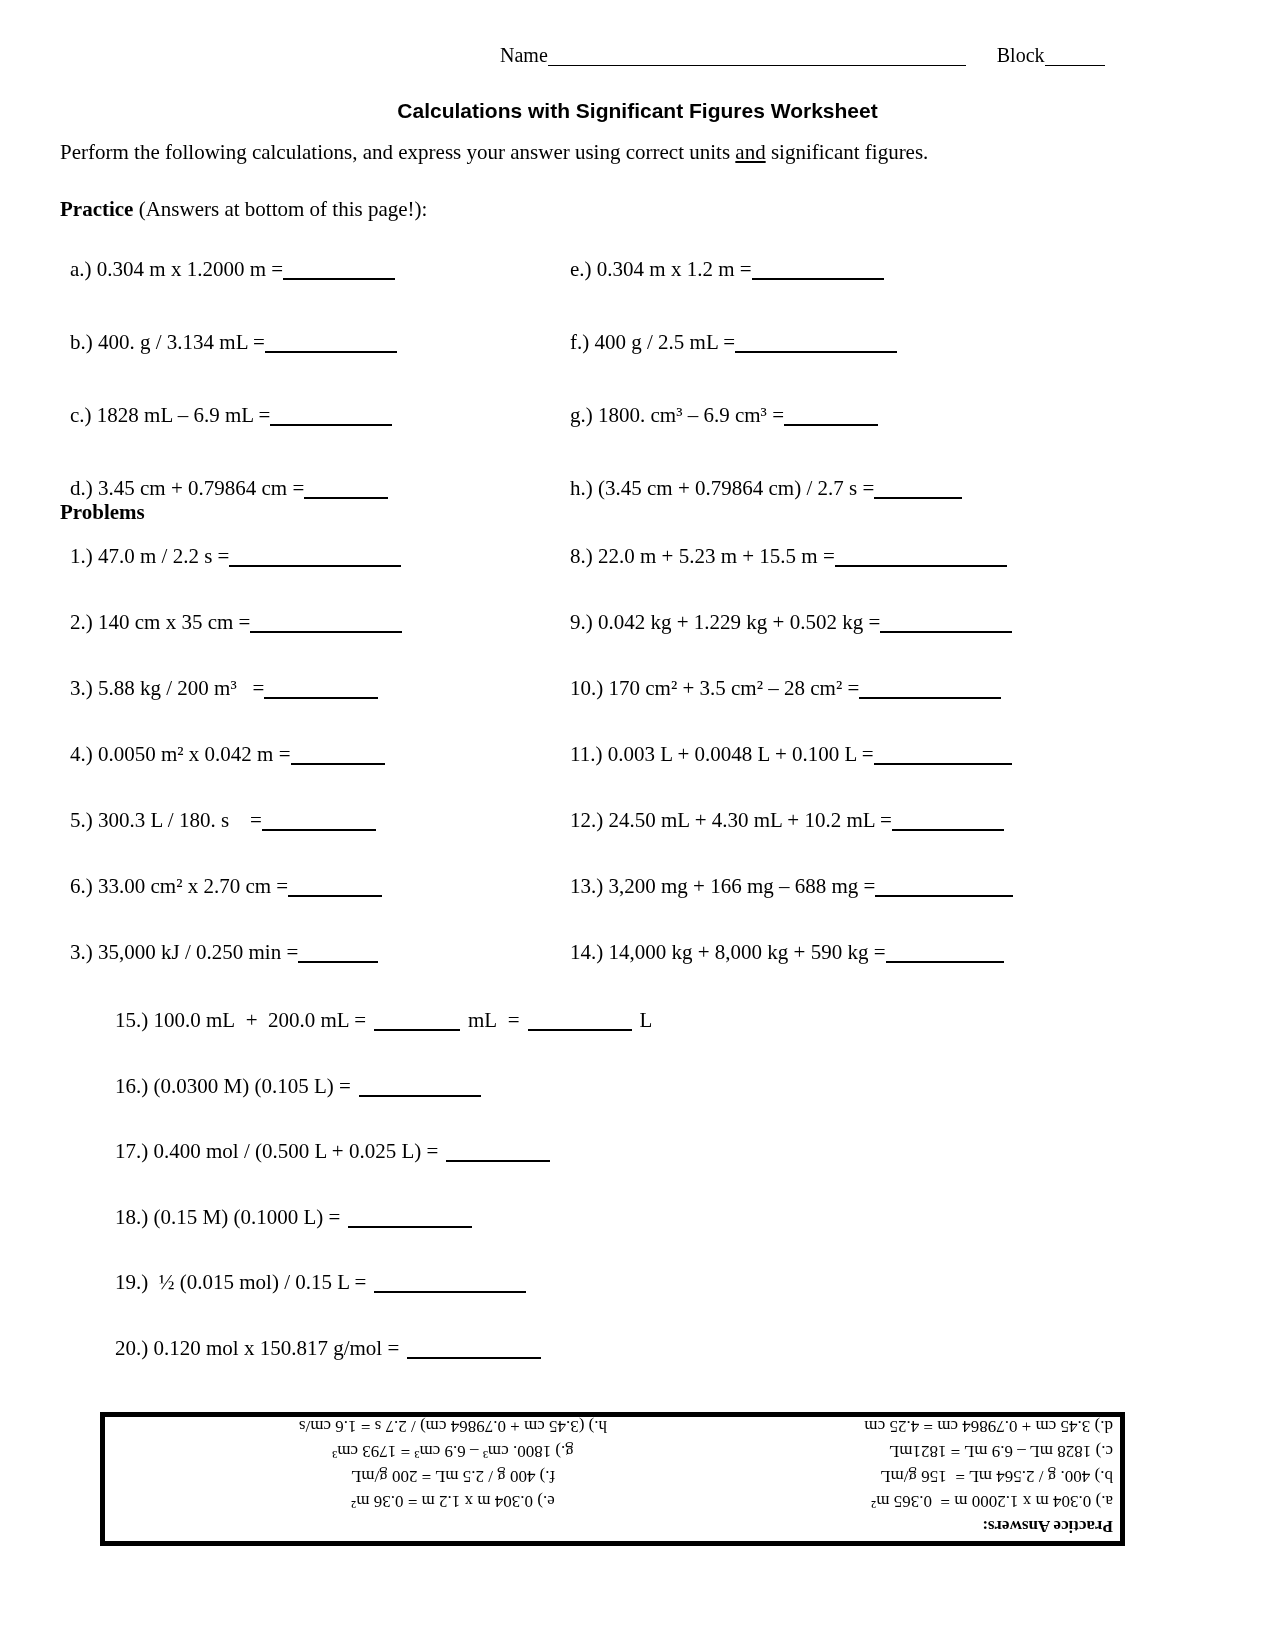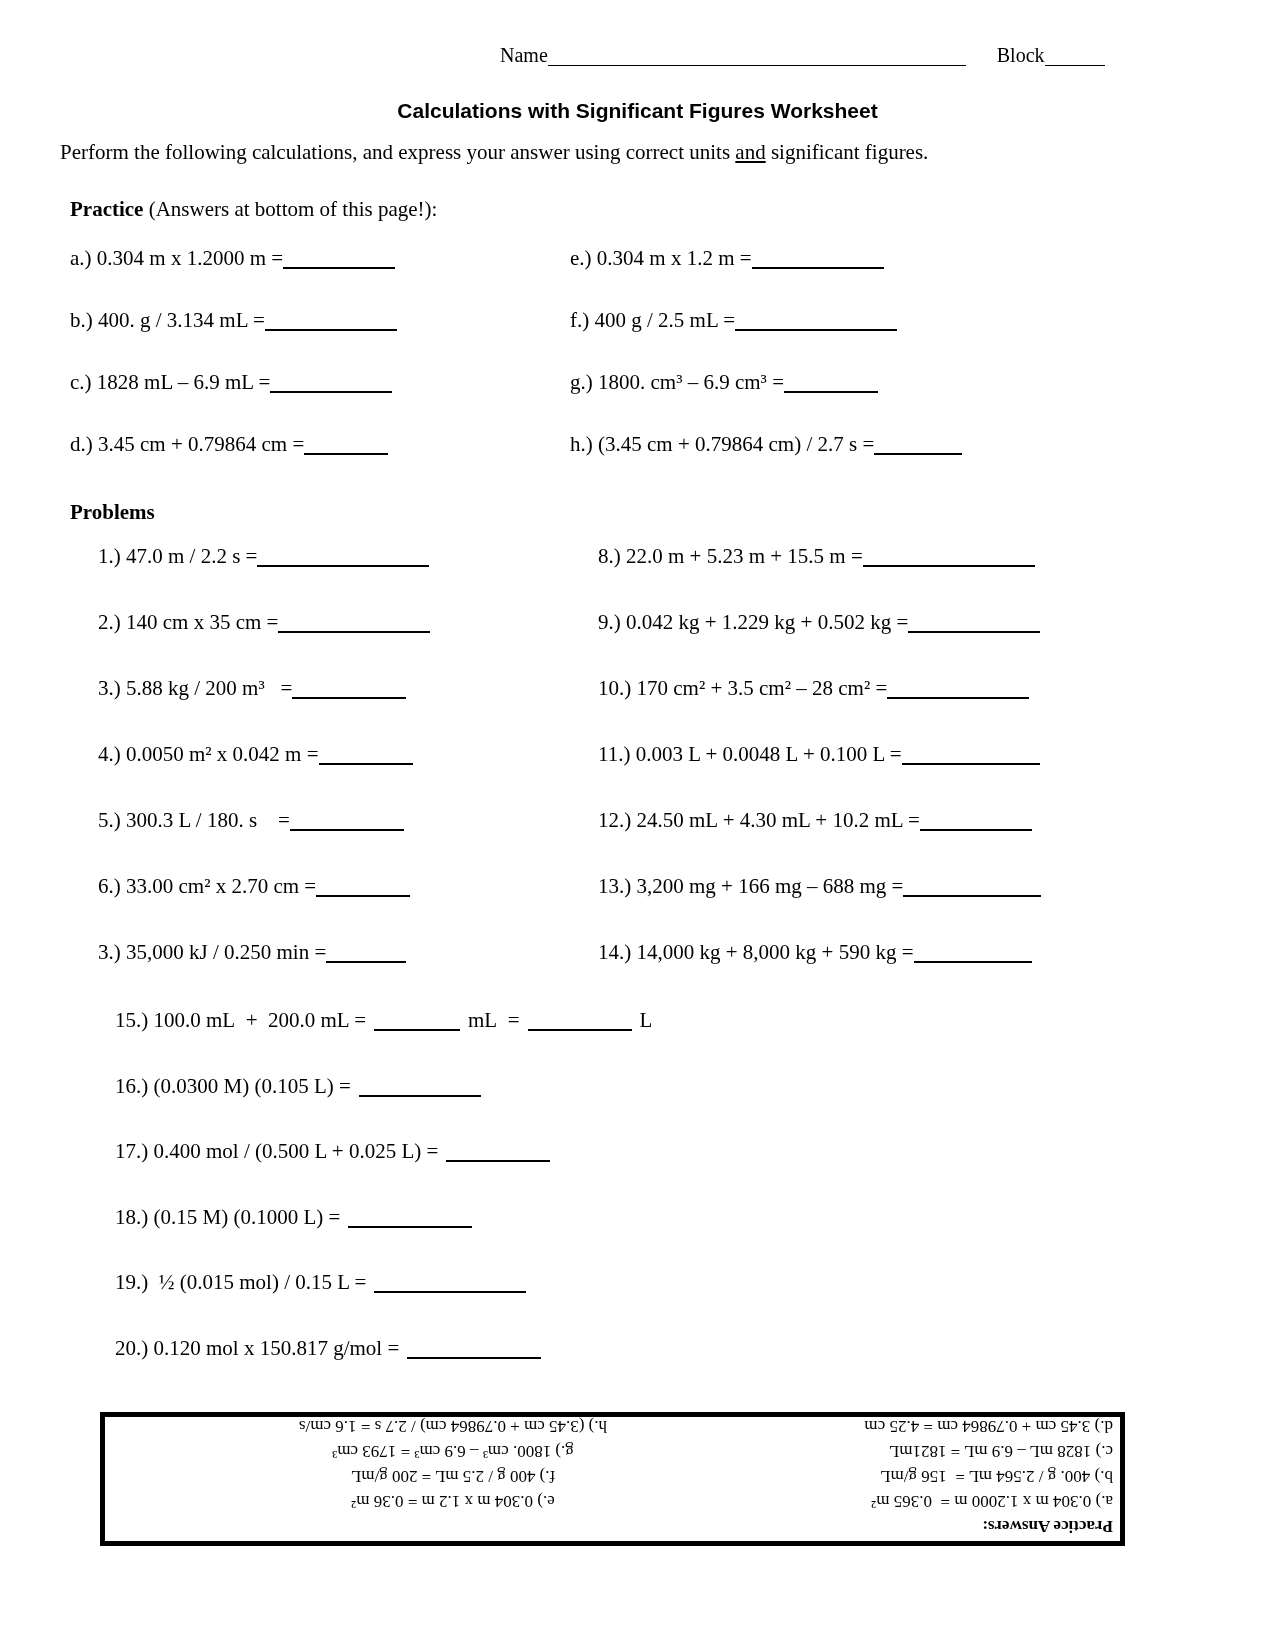--- a/index.html
+++ b/index.html
@@ -26,31 +26,31 @@
   .title{
     position:absolute;top:99px;left:0;width:100%;
     text-align:center;
     font-family:"Liberation Sans", sans-serif;
     font-weight:bold;font-size:21px;margin:0;
   }
   
   .intro{position:absolute;top:140px;left:60px;width:1060px;margin:0;}
   .intro .u{text-decoration:underline;}
   
-  .sect{position:absolute;left:70px;margin:0;font-size:21px;}
+  .sect{position:absolute;left:60px;margin:0;font-size:21px;}
   .sect b{font-weight:bold;}
   .practice-head{top:197px;}
   .problems-head{top:500px;font-weight:bold;}
   
   .rows{position:absolute;left:70px;width:1135px;}
   .practice-rows{top:246px;}
   .problems-rows{top:544px;}
   .row{position:relative;white-space:nowrap;}
-  .practice-rows .row{height:62px;}
-  .problems-rows .row{height:66px;margin-left:28px;}
+  .practice-rows .row{height:62px;margin-top:11px;}
+  .problems-rows .row{height:66px;}
   .cell-l{position:absolute;left:0;top:0;}
   .cell-r{position:absolute;left:500px;top:0;}
   
   .full-rows{position:absolute;left:70px;top:1008px;width:1135px;margin-left:45px;}
   .full-rows .row{height:65.5px;}
   .full-rows .blank{margin:0 8px;}
   
   .akey{
     position:absolute;top:1412px;left:100px;
     width:1025px;height:134px;

